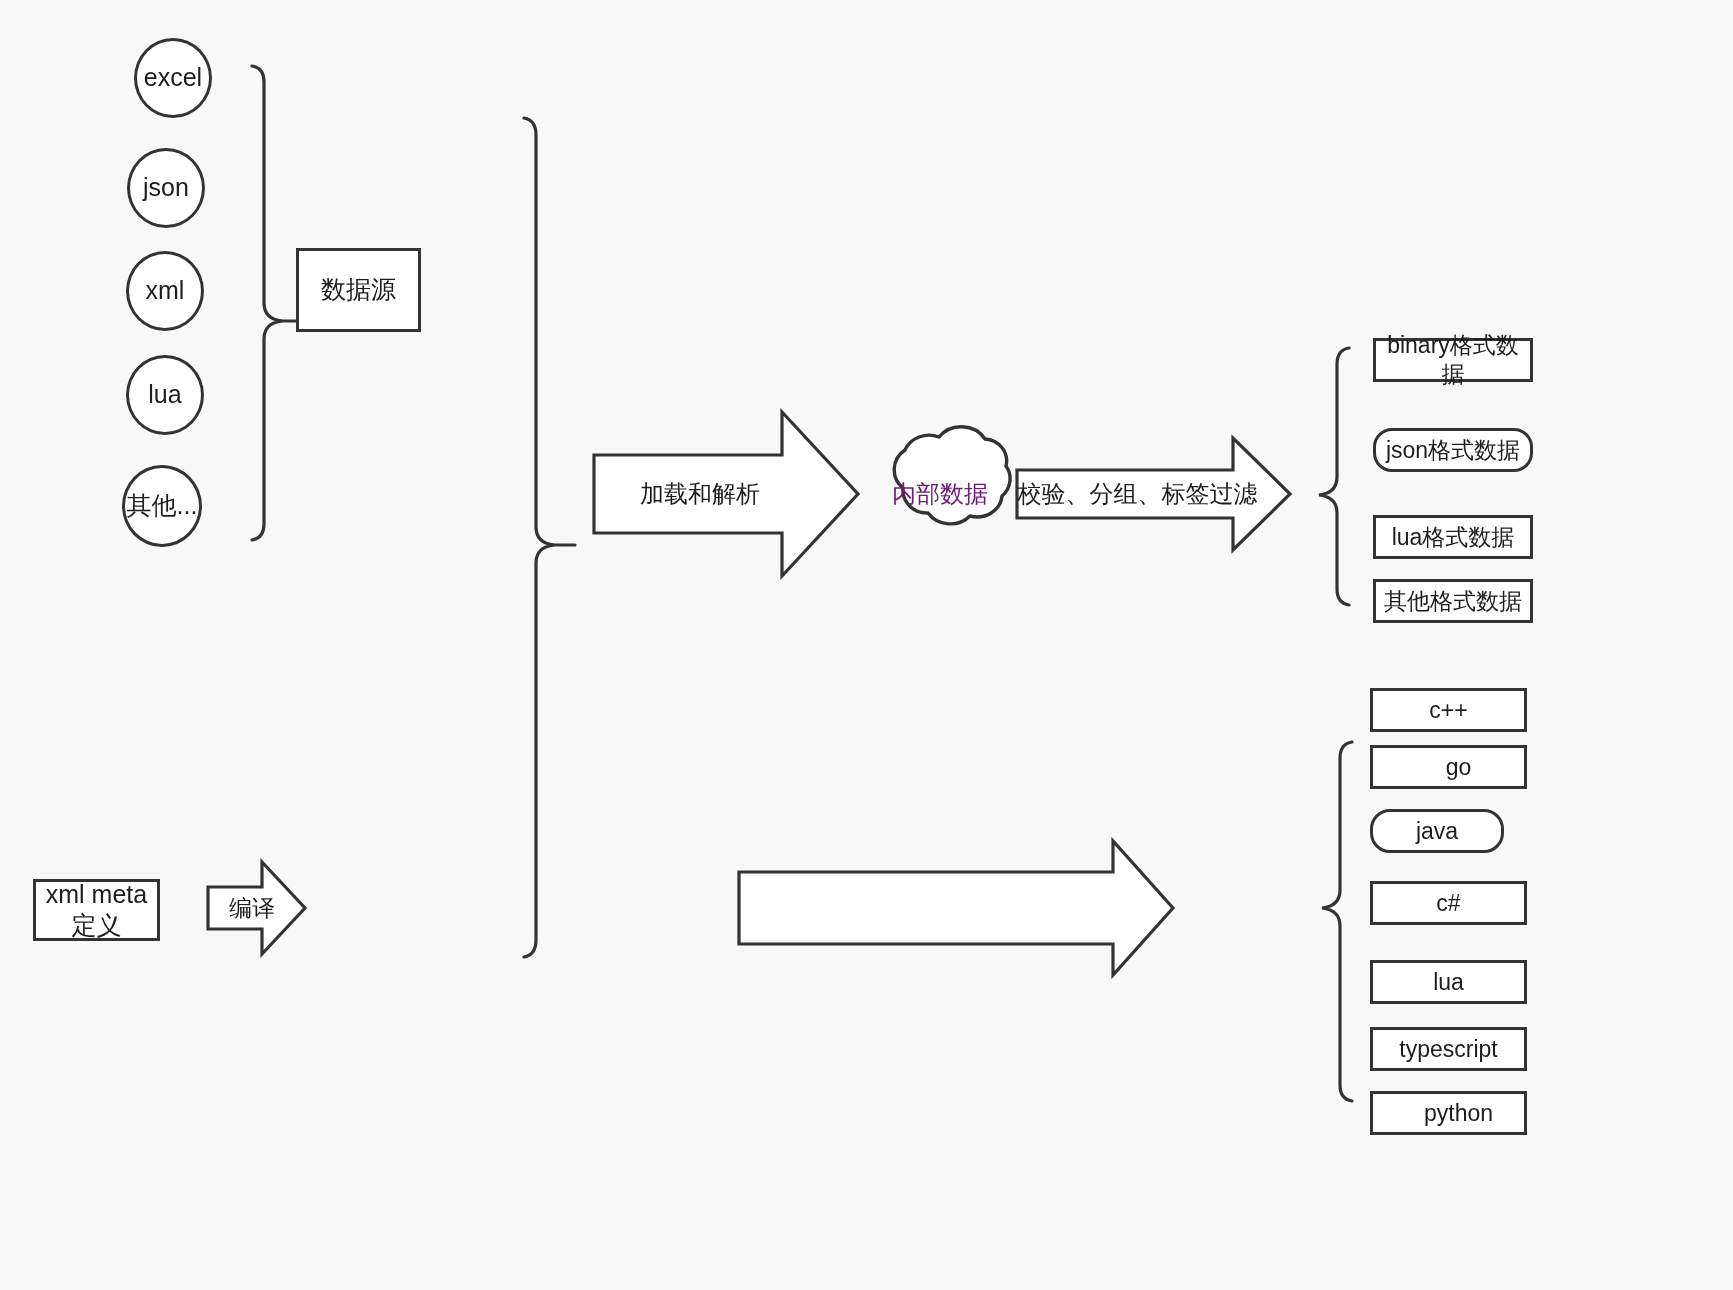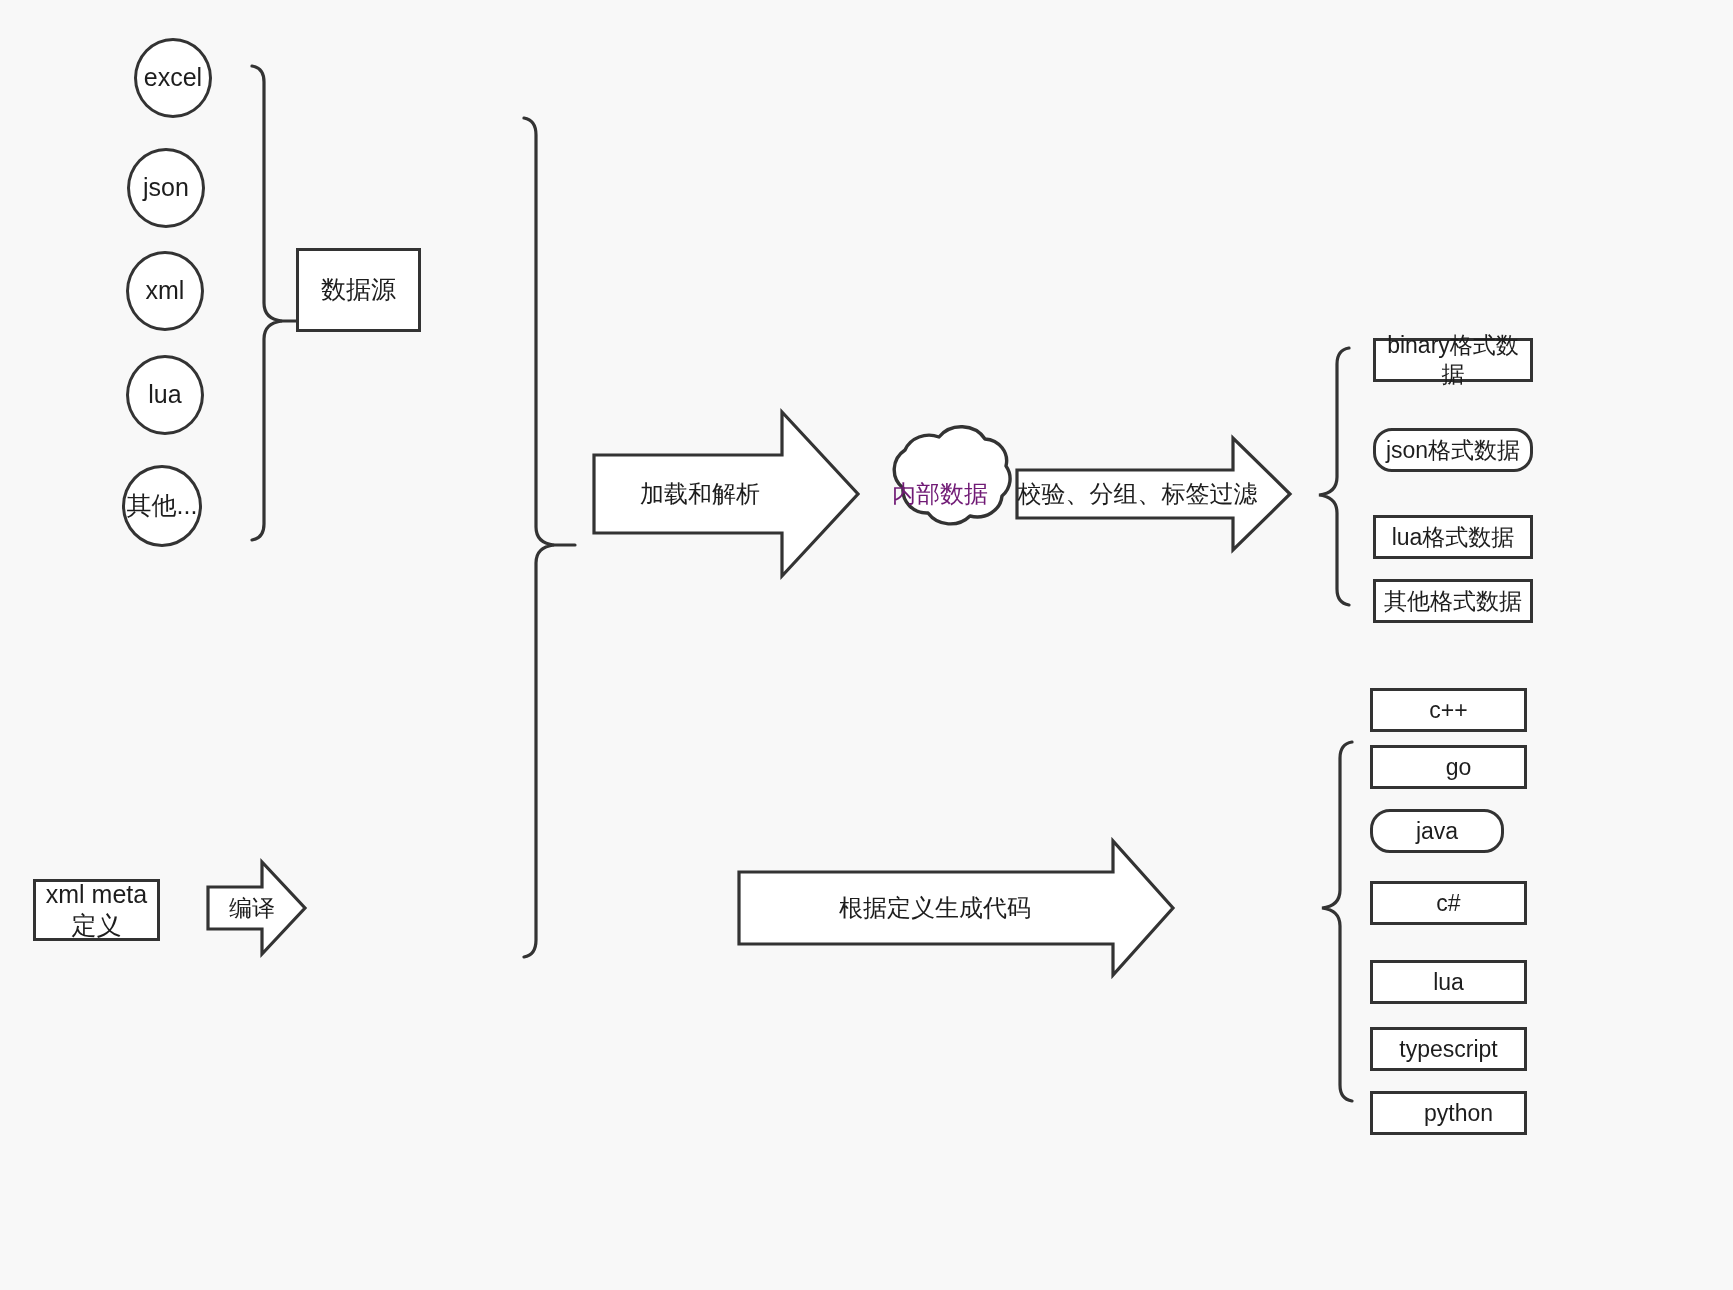--- a/index.html
+++ b/index.html
@@ -132,21 +132,20 @@
   </div>
 
   <div class="arrow-label" style="left:620px; top:470px; width:160px; height:48px;">加载和解析</div>
 
   <div class="cloud-label" style="left:890px; top:470px; width:100px; height:48px;">内部数据</div>
 
   <div class="arrow-label" style="left:1030px; top:470px; width:215px; height:48px;">校验、分组、标签过滤</div>
 
   <div class="arrow-label small" style="left:212px; top:885px; width:80px; height:46px;">编译</div>
 
-  <div class="arrow-label" style="left:760px; top:884px; width:350px; height:48px;">根据定义生成代码</div>
 
   <div class="node small-rect" style="left:1373px; top:338px; width:160px; height:44px;">
     <span>binary格式数据</span>
   </div>
   <div class="node small-rect" style="left:1373px; top:428px; width:160px; height:44px;border-radius:19px;">
     <span>json格式数据</span>
   </div>
   <div class="node small-rect" style="left:1373px; top:515px; width:160px; height:44px;">
     <span>lua格式数据</span>
   </div>

